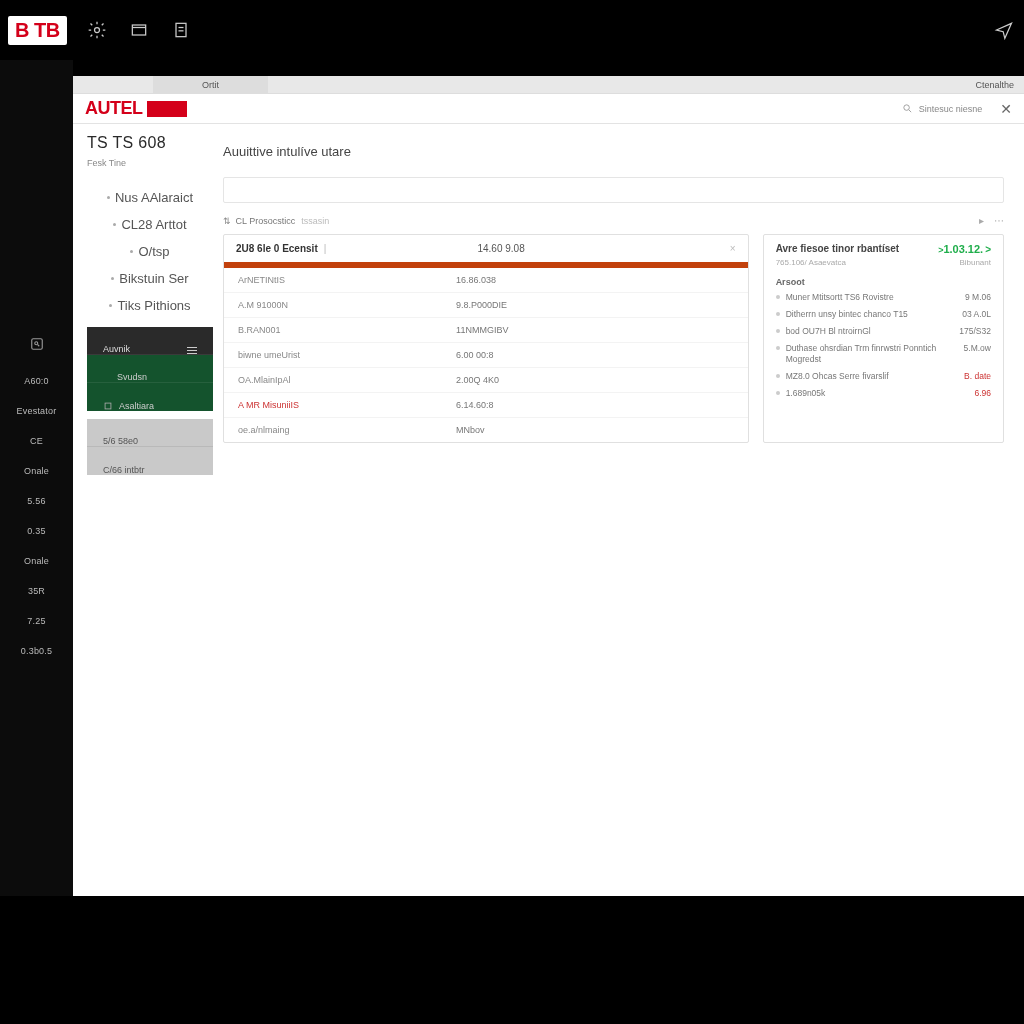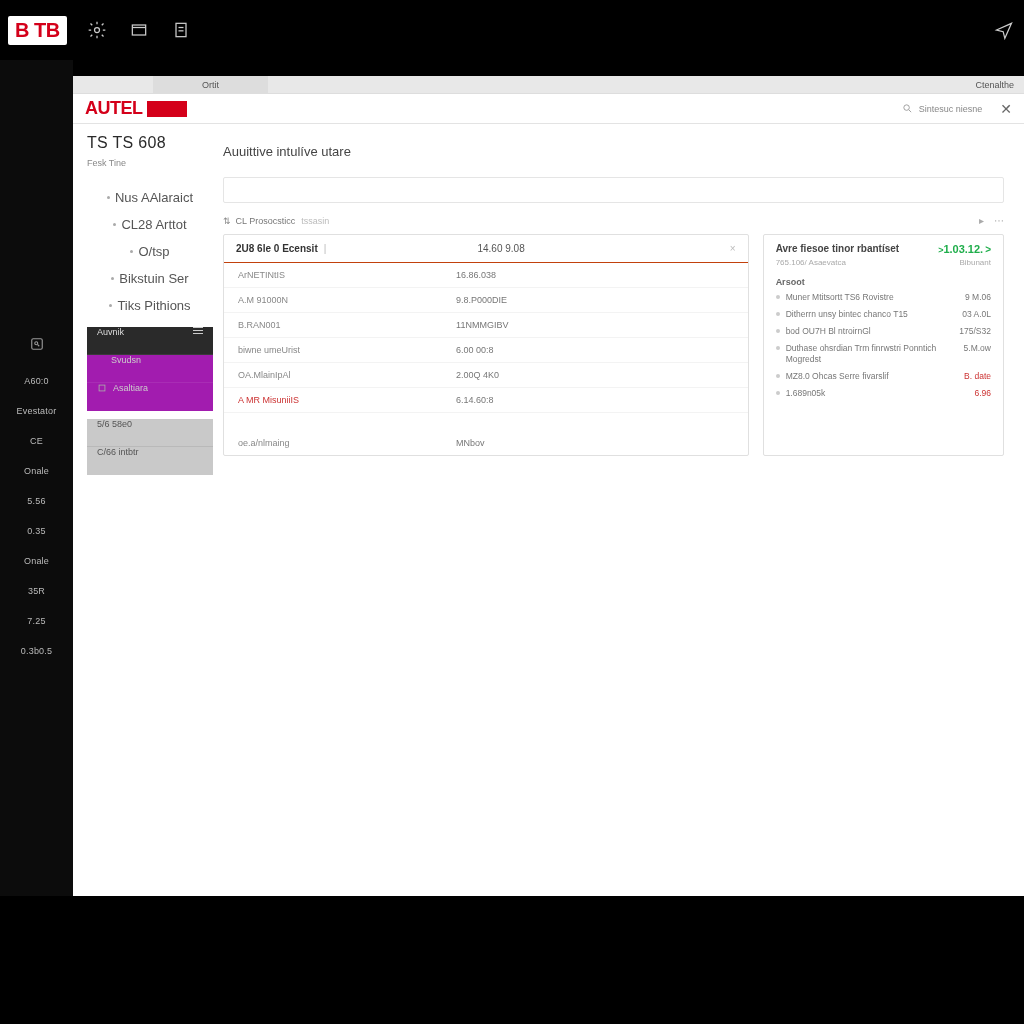--- a/index.html
+++ b/index.html
@@ -37,23 +37,23 @@
 .frame-body { display: flex; height: calc(100% - 48px); }
 
 
 .nav2 { width: 140px; padding: 10px 0 0 14px; }
 .nav2-title { font-size: 16px; font-weight: 500; color: #2a2a2a; margin-bottom: 6px; letter-spacing: 0.3px; }
 .nav2-sub { font-size: 9px; color: #888; margin-bottom: 16px; }
 .nav2-item { font-size: 13px; color: #555; padding: 6px 0; display: flex; align-items: center; gap: 5px; justify-content: center; }
 .nav2-item .dot { width: 3px; height: 3px; background: #aaa; border-radius: 50%; }
 .nav2-block { margin-top: 8px; }
 .nb-dark { background: #2a2a2a; color: #ddd; }
-.nb-darker { background: #a21caf; color: #ccc; }
+.nb-darker { background: #14532d; color: #ccc; }
 .nb-grey { background: #c9c9c9; color: #555; }
-.nb-row { height: 28px; display: flex; align-items: flex-start; padding: 0 10px; font-size: 9px; gap: 6px; }
+.nb-row { height: 28px; display: flex; align-items: flex-end; padding: 0 16px; font-size: 9px; gap: 6px; }
 .nb-row.hr { border-bottom: 1px solid rgba(255,255,255,0.08); }
 .nb-row.hrg { border-bottom: 1px solid rgba(0,0,0,0.08); }
 .nb-spacer { flex: 1; }
 .hamb { display:flex; flex-direction:column; gap:2px;}
 .hamb span{ width:10px; height:1px; background:#ccc; display:block;}
 
 
 .main { flex: 1; padding: 20px 20px 0 10px; }
 .main-title { font-size: 13px; color: #444; margin-bottom: 18px; }
 .search-bar { height: 26px; border: 1px solid #e5e5e5; border-radius: 2px; margin-bottom: 12px; }
@@ -62,28 +62,28 @@
 .filter-row .flabel { color: #777; }
 .filter-row .fsub { color: #bbb; margin-left: 6px; }
 .filter-row .fsp { flex: 1; }
 .filter-row .fact { color: #aaa; margin-left: 10px; font-size: 10px; }
 
 .panels { display: flex; gap: 14px; }
 .panel { border: 1px solid #e0e0e0; border-radius: 2px; }
 .panel-l { flex: 1.05; }
 .panel-r { flex: 0.48; }
 
-.p-head { display: flex; align-items: center; padding: 8px 12px; border-bottom: 1px solid #c2410c; font-size: 10px; }
+.p-head { display: flex; align-items: center; padding: 8px 12px; border-bottom: 6px solid #c2410c; font-size: 10px; }
 .p-head .ph-title { color: #333; font-weight: 600; }
 .p-head .ph-mid { margin-left: auto; margin-right: auto; color: #555; font-weight: 500; position:relative; left:-30px;}
 .p-head .ph-close { color: #bbb; font-size: 10px; }
 .p-head .ph-bar { color:#bbb; margin: 0 6px; }
 
 .p-row { display: flex; align-items: center; padding: 7px 14px; font-size: 9px; border-bottom: 1px solid #f3f3f3; }
-.p-row:last-child { border-bottom: none; margin-top: 18px; }
+.p-row:last-child { border-bottom: none; }
 .p-row .c1 { width: 44%; color: #888; }
 .p-row .c1.red { color: #c33; }
 .p-row .c2 { color: #777; }
 
 
 .pr-head { padding: 8px 12px 4px; }
 .pr-title { font-size: 10px; color: #444; font-weight: 600; }
 .pr-amount { color: #1fae4b; font-size: 11px; font-weight: 600; float: right; }
 .pr-chev { color:#1fae4b; font-size:10px; margin-left:2px;}
 .pr-sub { display:flex; font-size: 8px; color: #aaa; padding: 0 12px 6px; gap: 40px; }

